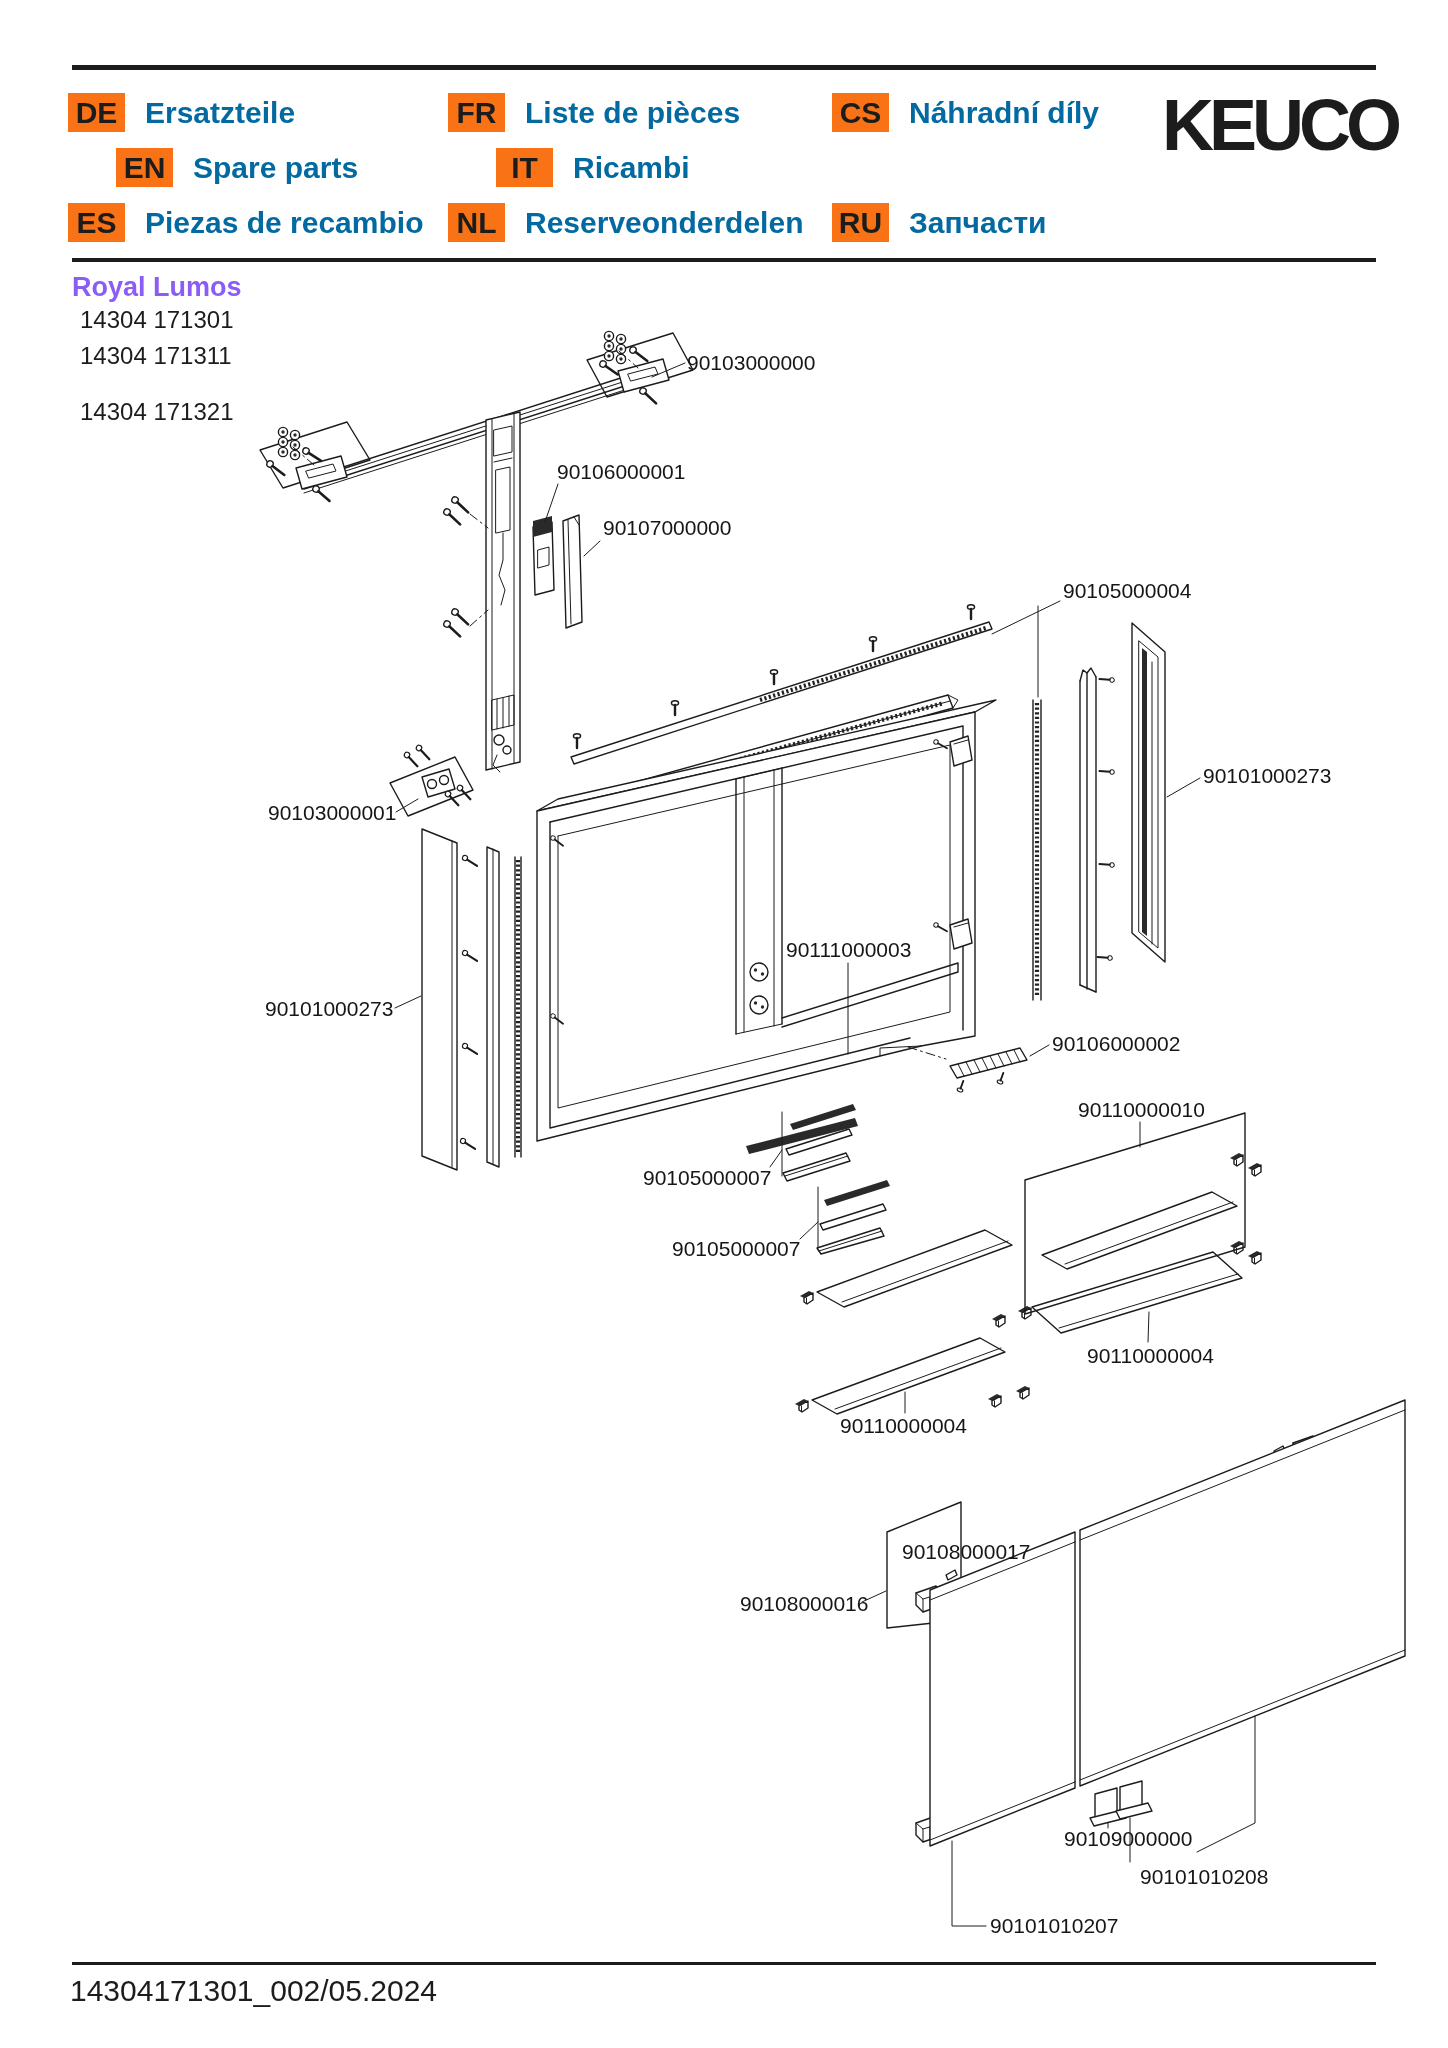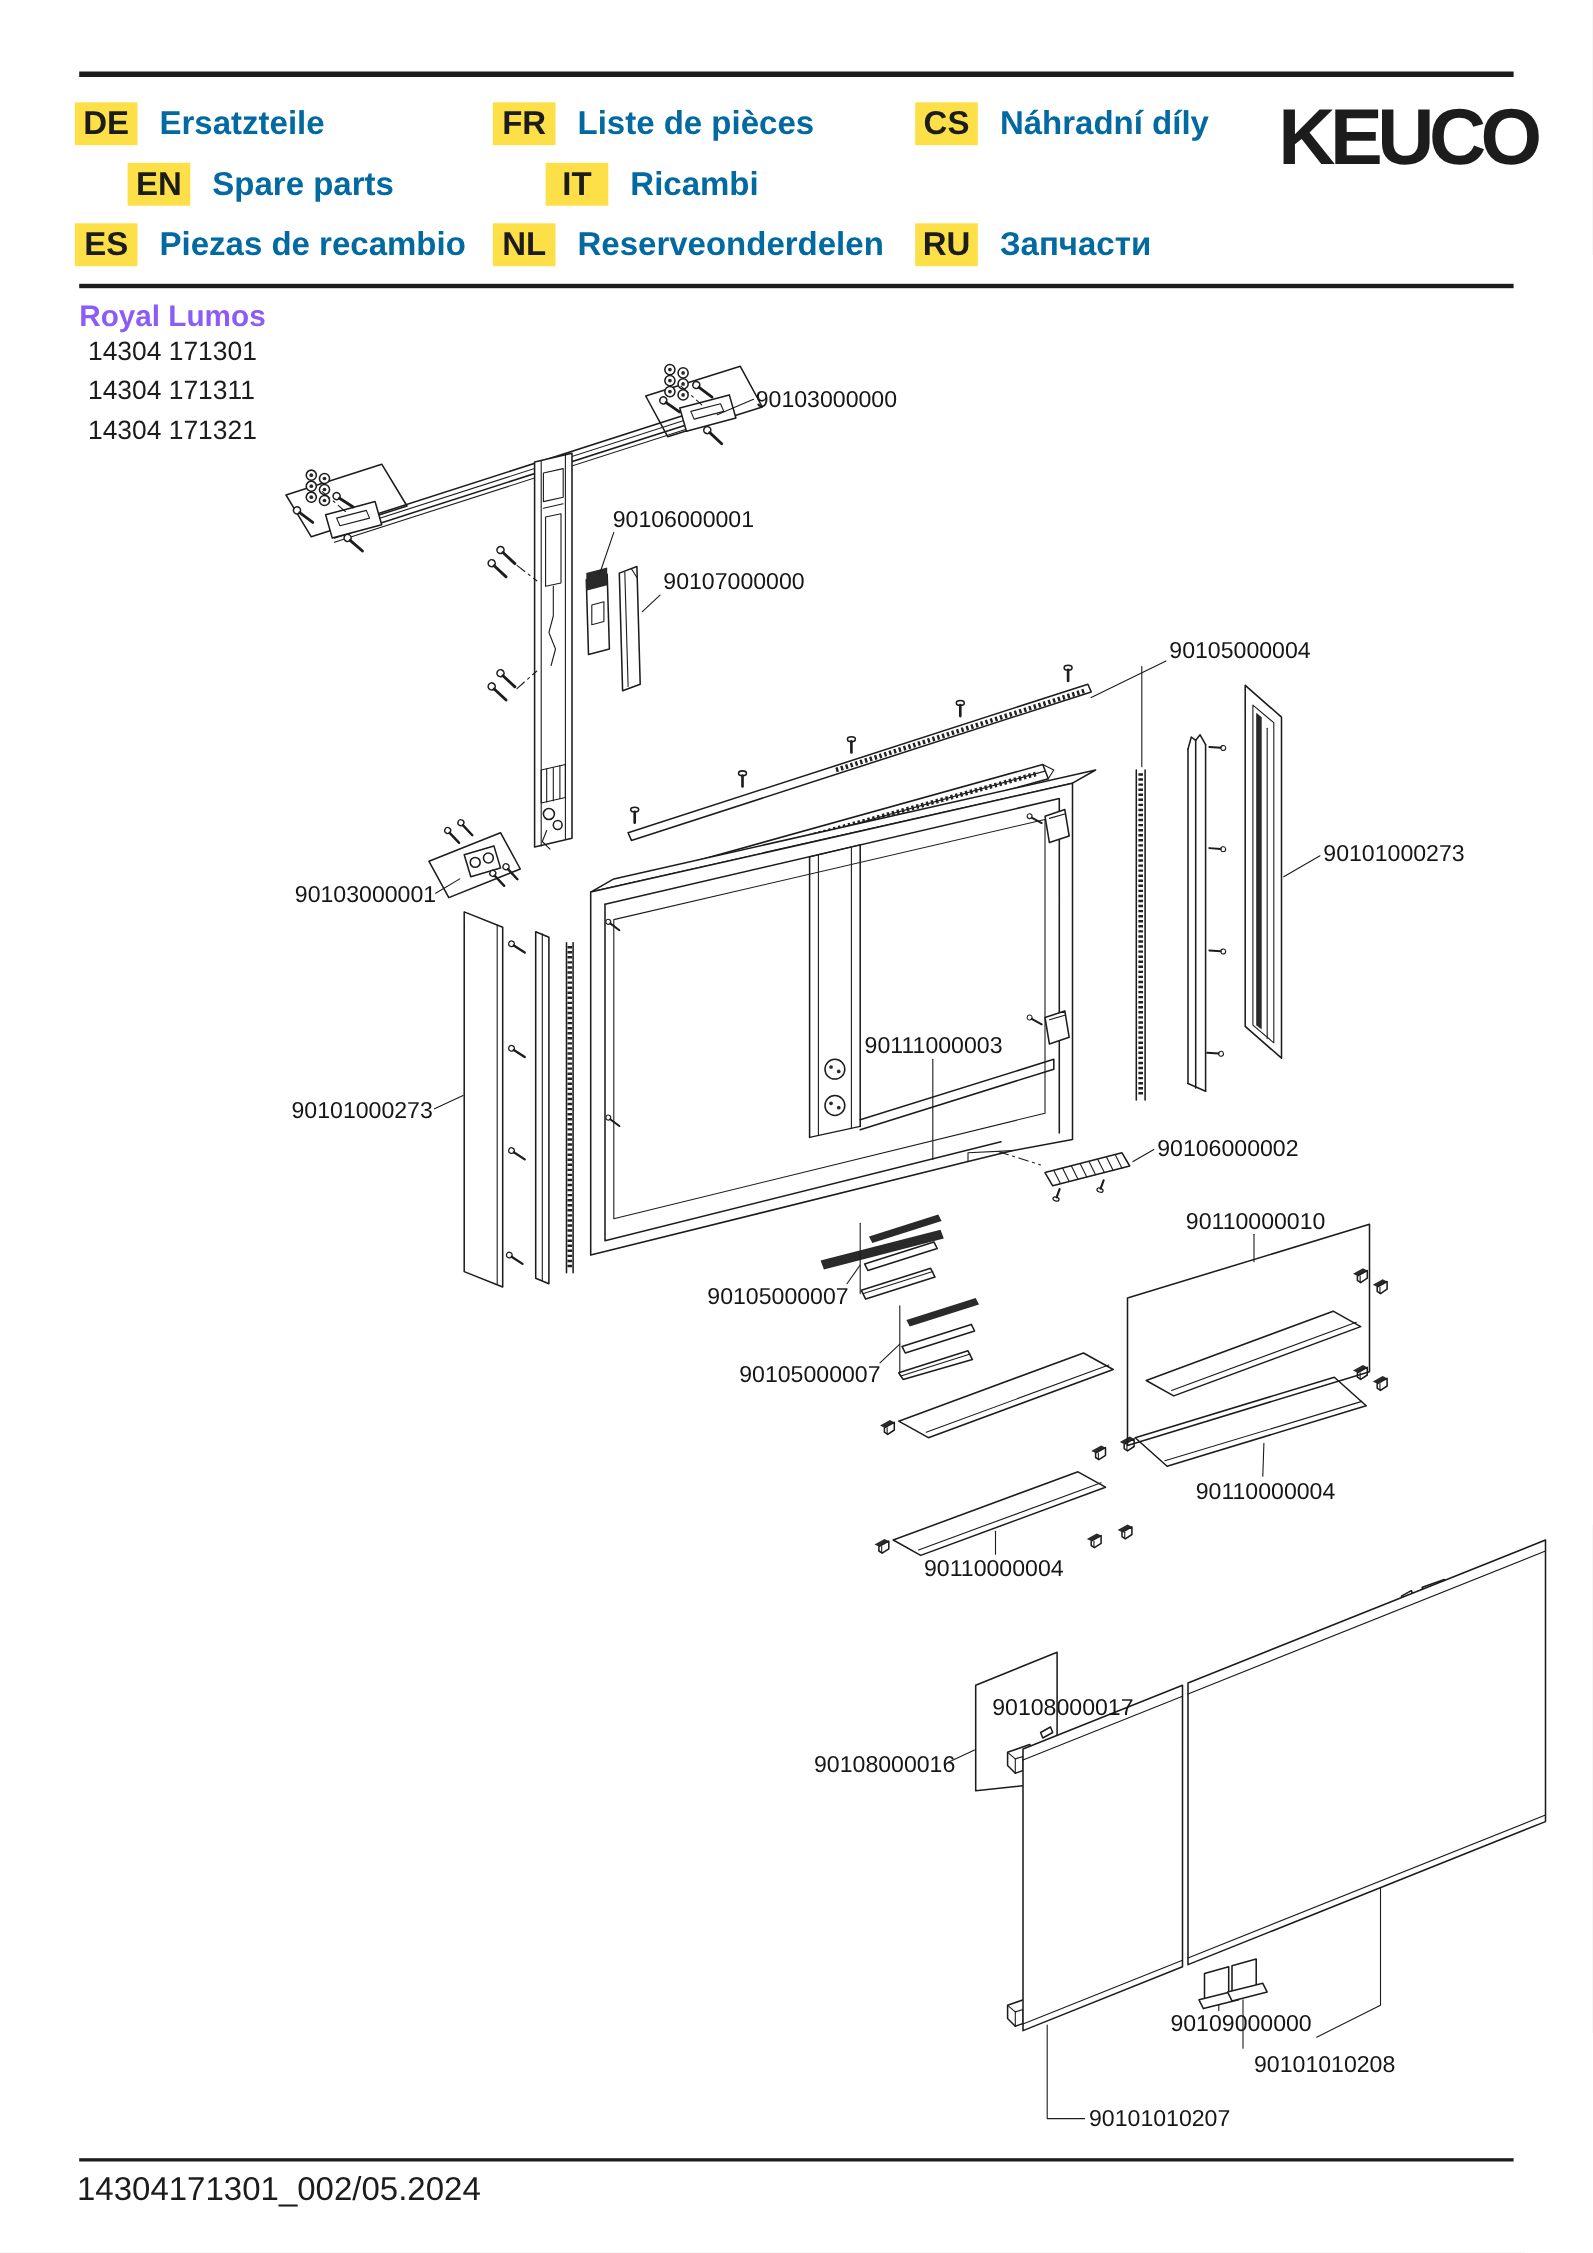--- a/index.html
+++ b/index.html
@@ -4,30 +4,30 @@
 <style>
   html,body{margin:0;padding:0;background:#e8e8e8;}
   .page{position:relative;width:1448px;height:2048px;background:#ffffff;margin:0 auto;
         font-family:"Liberation Sans",sans-serif;color:#161616;overflow:hidden;}
   .rule{position:absolute;left:72px;width:1304px;background:#1c1c1c;}
   .rule.top{top:65px;height:5px;}
   .rule.mid{top:258px;height:4px;}
   .rule.bot{top:1962px;height:3px;}
   .langcell{position:absolute;display:flex;align-items:center;white-space:nowrap;}
   .badge{display:inline-flex;align-items:center;justify-content:center;width:57px;height:39px;
-         background:#fde047;color:#1c1c1c;font-weight:bold;font-size:30px;}
+         background:#f97316;color:#1c1c1c;font-weight:bold;font-size:30px;}
   .langtext{margin-left:20px;font-weight:bold;font-size:30px;color:#0369a1;}
   .c1{left:68px;} .c2{left:448px;} .c3{left:832px;}
   .r1{top:93px;} .r2{top:148px;padding-left:48px;} .r3{top:203px;}
   .brand{position:absolute;left:1162px;top:84px;width:222px;text-align:right;
          font-size:72px;font-weight:bold;letter-spacing:-5px;color:#1c1c1c;
          font-stretch:condensed;}
   .prodname{position:absolute;left:72px;top:272px;font-size:27px;font-weight:bold;color:#8b5cf6;}
   .prodcode{position:absolute;left:80px;font-size:24px;color:#1c1c1c;}
-  .pc0{top:306px;} .pc1{top:342px;} .pc2{top:378px;}
+  .pc0{top:306px;} .pc1{top:342px;} .pc2{top:398px;}
   .docid{position:absolute;left:70px;top:1974px;font-size:30px;color:#1c1c1c;}
   svg.diagram{position:absolute;left:0;top:0;}
   .s{fill:none;stroke:#1c1c1c;stroke-width:1.4;stroke-linejoin:round;stroke-linecap:round;}
   .sw{fill:#ffffff;stroke:#1c1c1c;stroke-width:1.4;stroke-linejoin:round;}
   .sd{fill:#2a2a2a;stroke:none;}
   .thin{stroke-width:1;}
   .dd{stroke-dasharray:9 4 2 4;stroke-width:1;}
   .led{stroke:#222222;stroke-width:4.2;stroke-dasharray:2.2 2.4;fill:none;}
   text.pl{font-family:"Liberation Sans",sans-serif;font-size:21px;fill:#161616;}
 </style>

